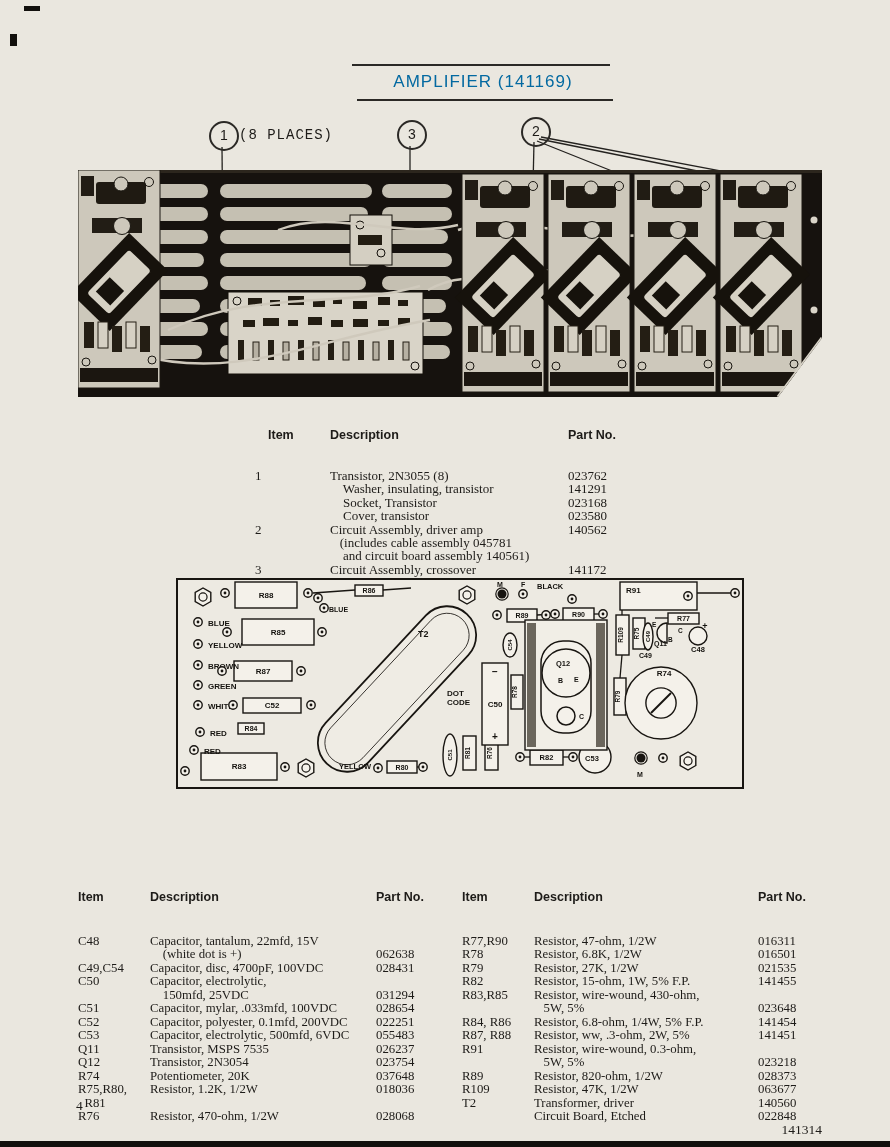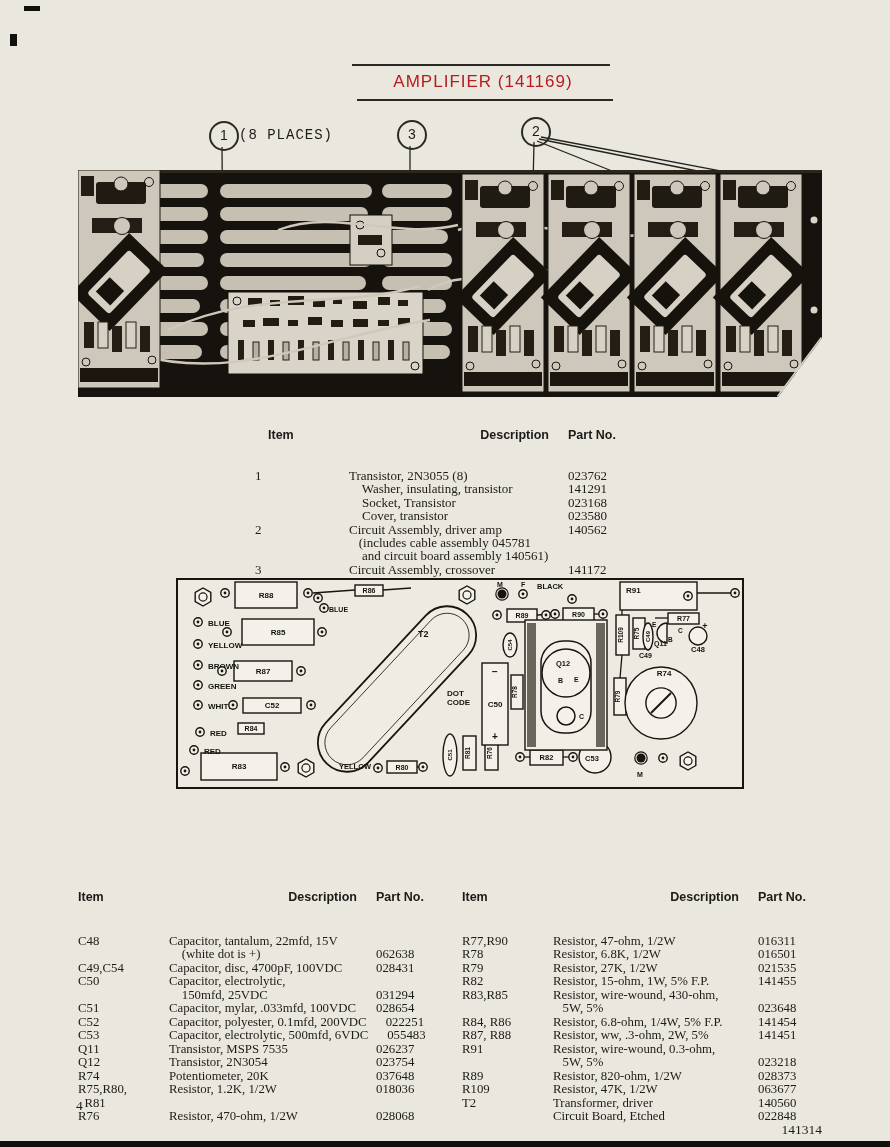--- a/index.html
+++ b/index.html
@@ -1,33 +1,33 @@
 <!DOCTYPE html>
 <html><head>
 <meta charset="utf-8">
 <style>
   html,body{margin:0;padding:0;background:#9a958c;}
   .page{position:relative;width:890px;height:1147px;margin:0 auto;background:#eae7df;
         font-family:"Liberation Serif",serif;color:#1d1b18;overflow:hidden;}
   .rule{position:absolute;height:2px;background:#2b2926;}
   .title{position:absolute;left:352px;top:72px;width:262px;text-align:center;
-         font-family:"Liberation Sans",sans-serif;font-size:17px;letter-spacing:1px;color:#b91c1c;}
+         font-family:"Liberation Sans",sans-serif;font-size:17px;letter-spacing:1px;color:#0369a1;}
   .callout{position:absolute;width:26px;height:26px;border:2px solid #2b2926;border-radius:50%;
            text-align:center;line-height:24px;font-family:"Liberation Sans",sans-serif;font-size:14px;}
   .callout-note{position:absolute;font-family:"Liberation Sans",sans-serif;font-size:14px;letter-spacing:1px;}
   .overlay-svg{position:absolute;left:0;top:0;pointer-events:none;}
   .photo{position:absolute;left:78px;top:170px;width:744px;height:227px;}
   .board{position:absolute;left:175px;top:577px;width:570px;height:213px;}
   .ptable{position:absolute;font-size:13px;line-height:13.4px;white-space:pre;}
-  .prow{display:grid;gap:19px;}
+  .prow{display:grid;}
   .t1 .prow{grid-template-columns:75px 1fr 64px;}
   .tb .prow{grid-template-columns:72px 1fr 62px;}
   .c-part{text-align:left;}
   .thead{font-family:"Liberation Sans",sans-serif;font-weight:bold;font-size:12.5px;}
-  .thead .c-desc{text-align:right;}
+  .thead .c-desc{text-align:left;}
   .bheading{position:absolute;left:0;top:838px;width:890px;text-align:center;
             font-family:"Liberation Sans",sans-serif;font-weight:bold;font-size:13.5px;letter-spacing:.2px;}
   .footer{position:absolute;font-size:13.5px;}
   .scan{position:absolute;background:#12100d;}
   .bt{font-family:"Liberation Sans",sans-serif;font-weight:bold;fill:#15130f;}
 </style>
 </head>
 <body>
 
 <div class="page">

